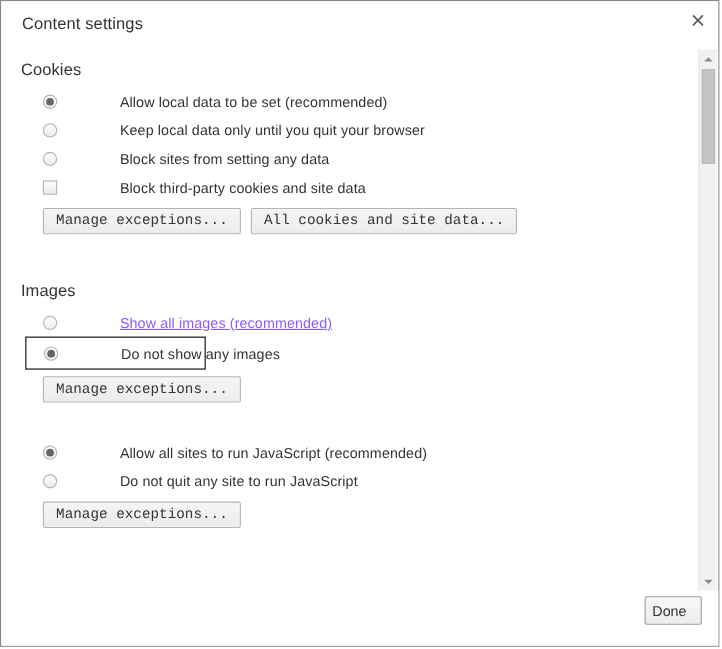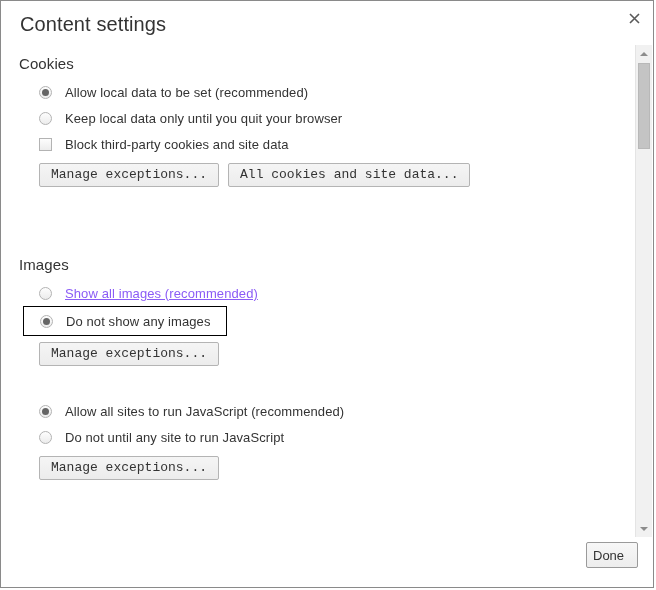--- a/index.html
+++ b/index.html
@@ -28,21 +28,21 @@
   #titlebar {
     position: absolute;
     left: 0; top: 0;
     width: 654px;
     height: 44px;
   }
   #dialog-title {
     position: absolute;
     left: 19px;
     top: 12px;
-    font-size: 20px;
+    font-size: 15px;
     color: #333333;
     letter-spacing: 0.1px;
     white-space: nowrap;
   }
   #close-button {
     position: absolute;
     right: 8px;
     top: 4px;
     width: 26px;
     height: 26px;
@@ -78,23 +78,24 @@
   }
 
   .option-row {
     position: relative;
     display: flex;
     align-items: center;
     height: 26px;
     margin-left: 37px;
     padding-left: 0;
     box-sizing: border-box;
+    gap: 44px;
   }
   .option-row.focused {
-    width: 204px;
+    width: 164px;
     margin-left: 21px;
     padding-left: 16px;
     border: 1px solid #000000;
     height: 30px;
   }
 
   .radio {
     width: 13px;
     height: 13px;
     border-radius: 50%;
@@ -246,20 +247,24 @@
           <div class="section-title">Cookies</div>
           <div class="option-row">
             <span class="radio checked"></span>
             <span class="option-label">Allow local data to be set (recommended)</span>
           </div>
           <div class="option-row">
             <span class="radio"></span>
             <span class="option-label">Keep local data only until you quit your browser</span>
           </div>
           <div class="option-row">
+            <span class="radio"></span>
+            <span class="option-label">Block sites from setting any data</span>
+          </div>
+          <div class="option-row">
             <span class="checkbox"></span>
             <span class="option-label">Block third-party cookies and site data</span>
           </div>
           <div class="button-row">
             <button class="btn">Manage exceptions...</button>
             <button class="btn">All cookies and site data...</button>
           </div>
         </div>
         <div class="section" style="top: 211px;">
           <div class="section-title">Images</div>
@@ -275,21 +280,21 @@
             <button class="btn">Manage exceptions...</button>
           </div>
         </div>
         <div class="section" style="top: 353px;">
           <div class="option-row">
             <span class="radio checked"></span>
             <span class="option-label">Allow all sites to run JavaScript (recommended)</span>
           </div>
           <div class="option-row">
             <span class="radio"></span>
-            <span class="option-label">Do not until any site to run JavaScript</span>
+            <span class="option-label">Do not quit any site to run JavaScript</span>
           </div>
           <div class="button-row">
             <button class="btn">Manage exceptions...</button>
           </div>
         </div>
       </div>
   </div>
 
   <div id="scrollbar">
     <div id="scroll-up-arrow">

